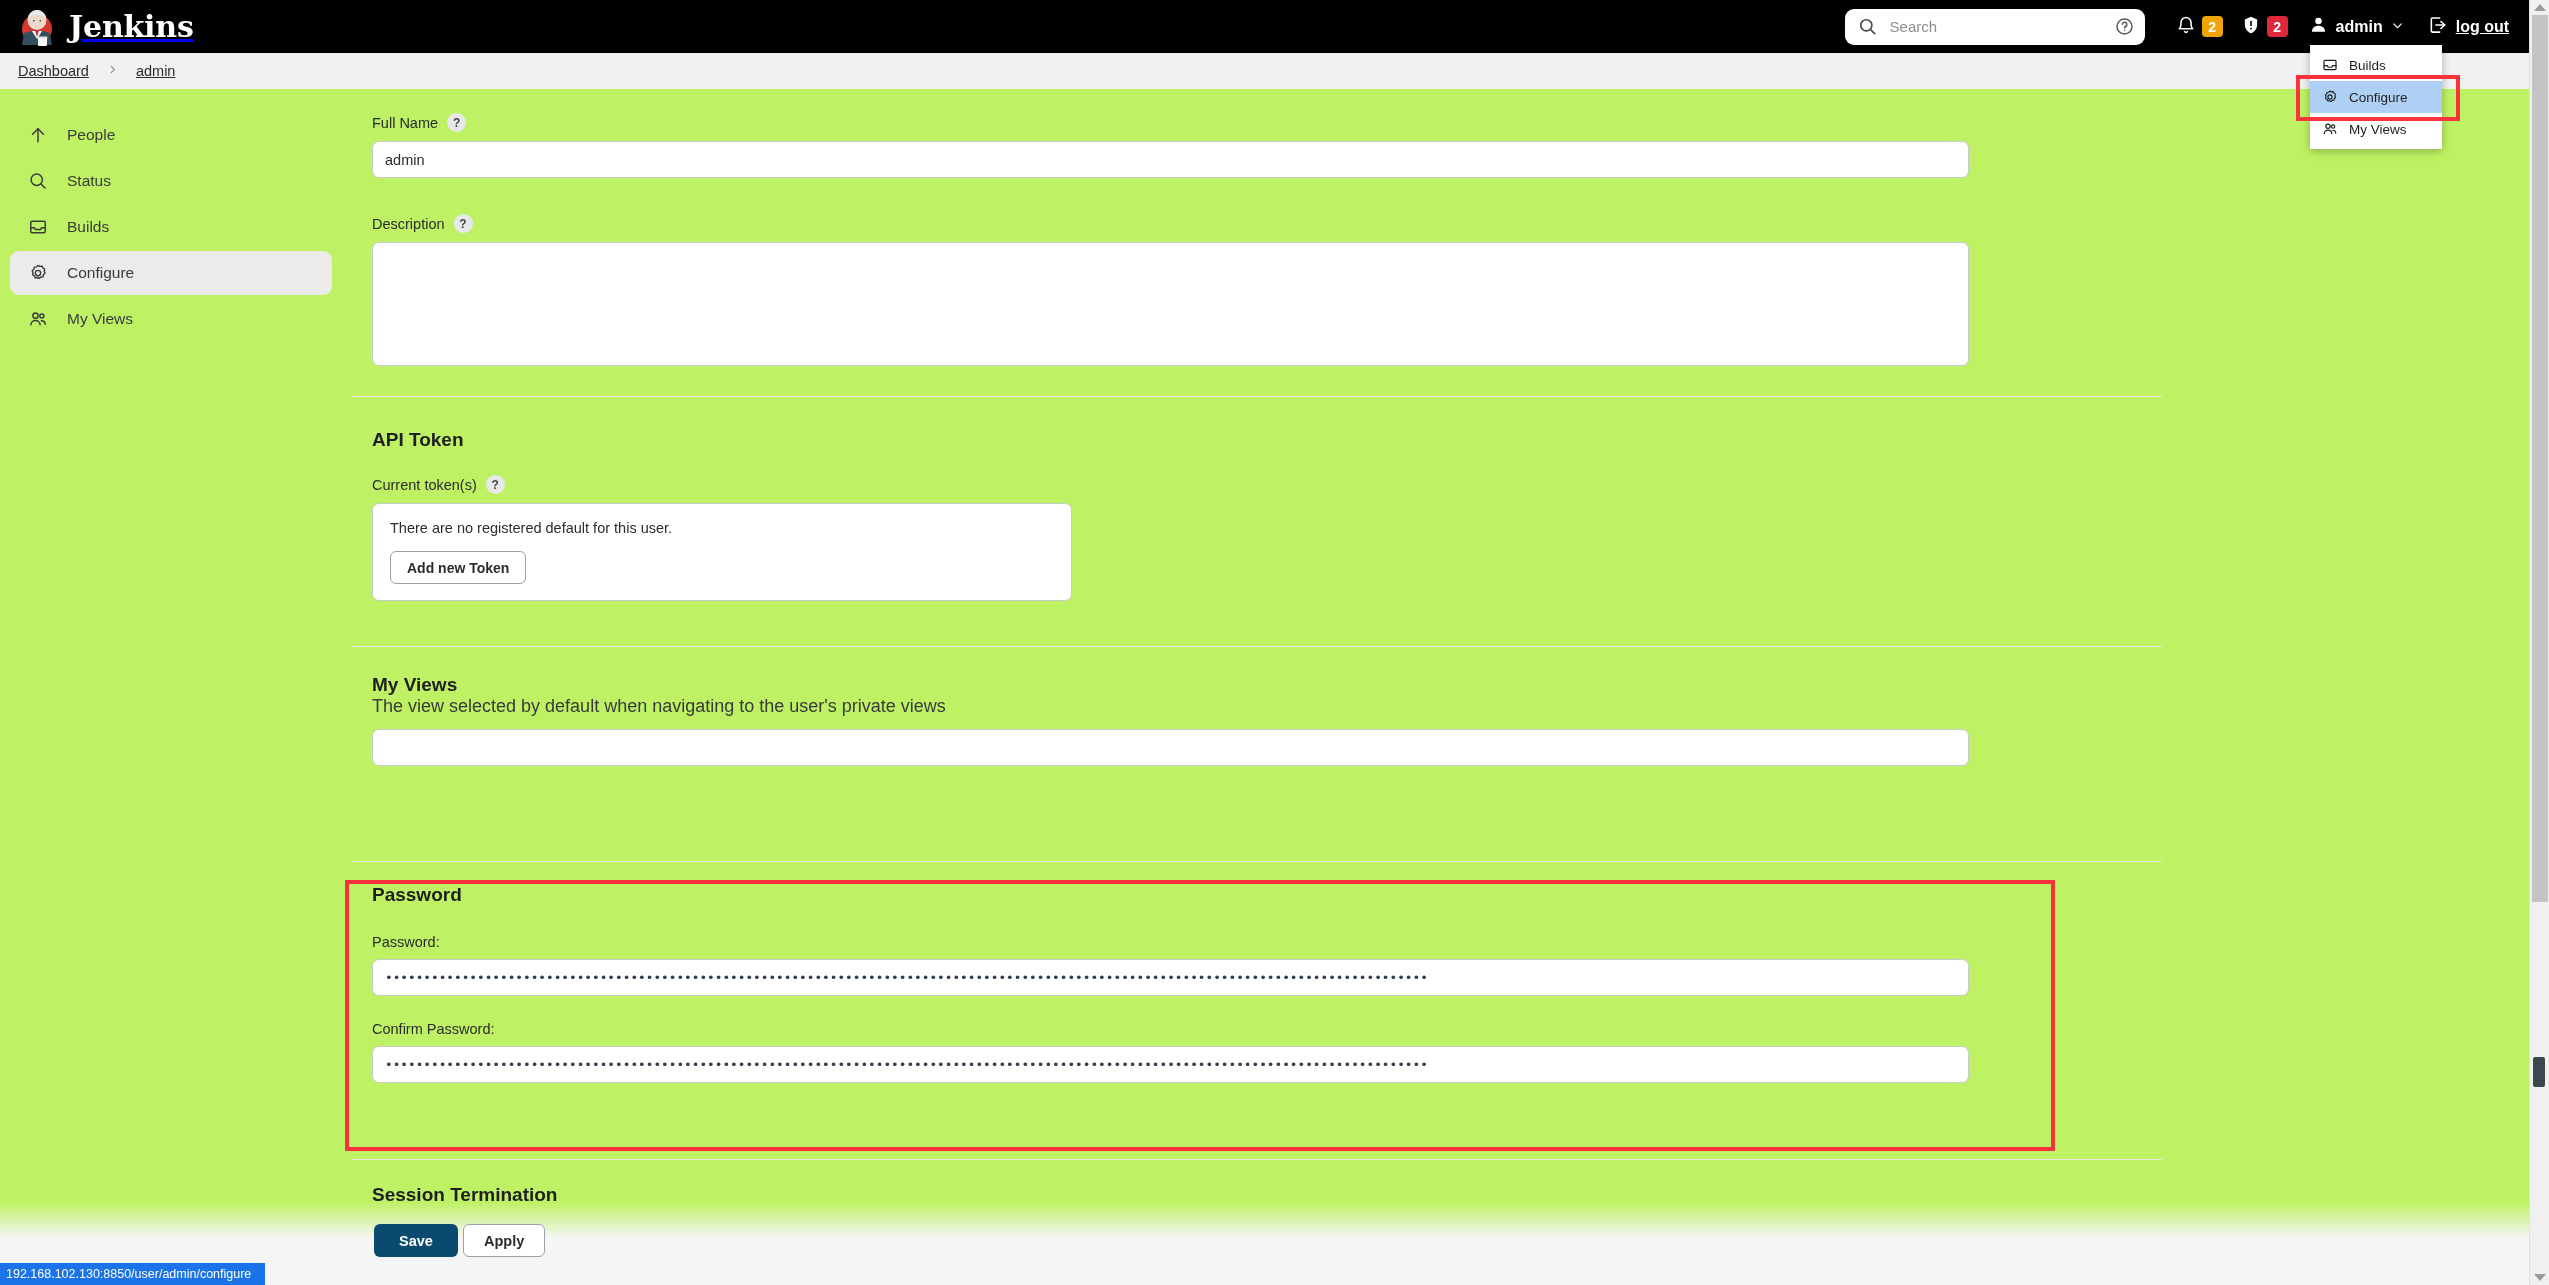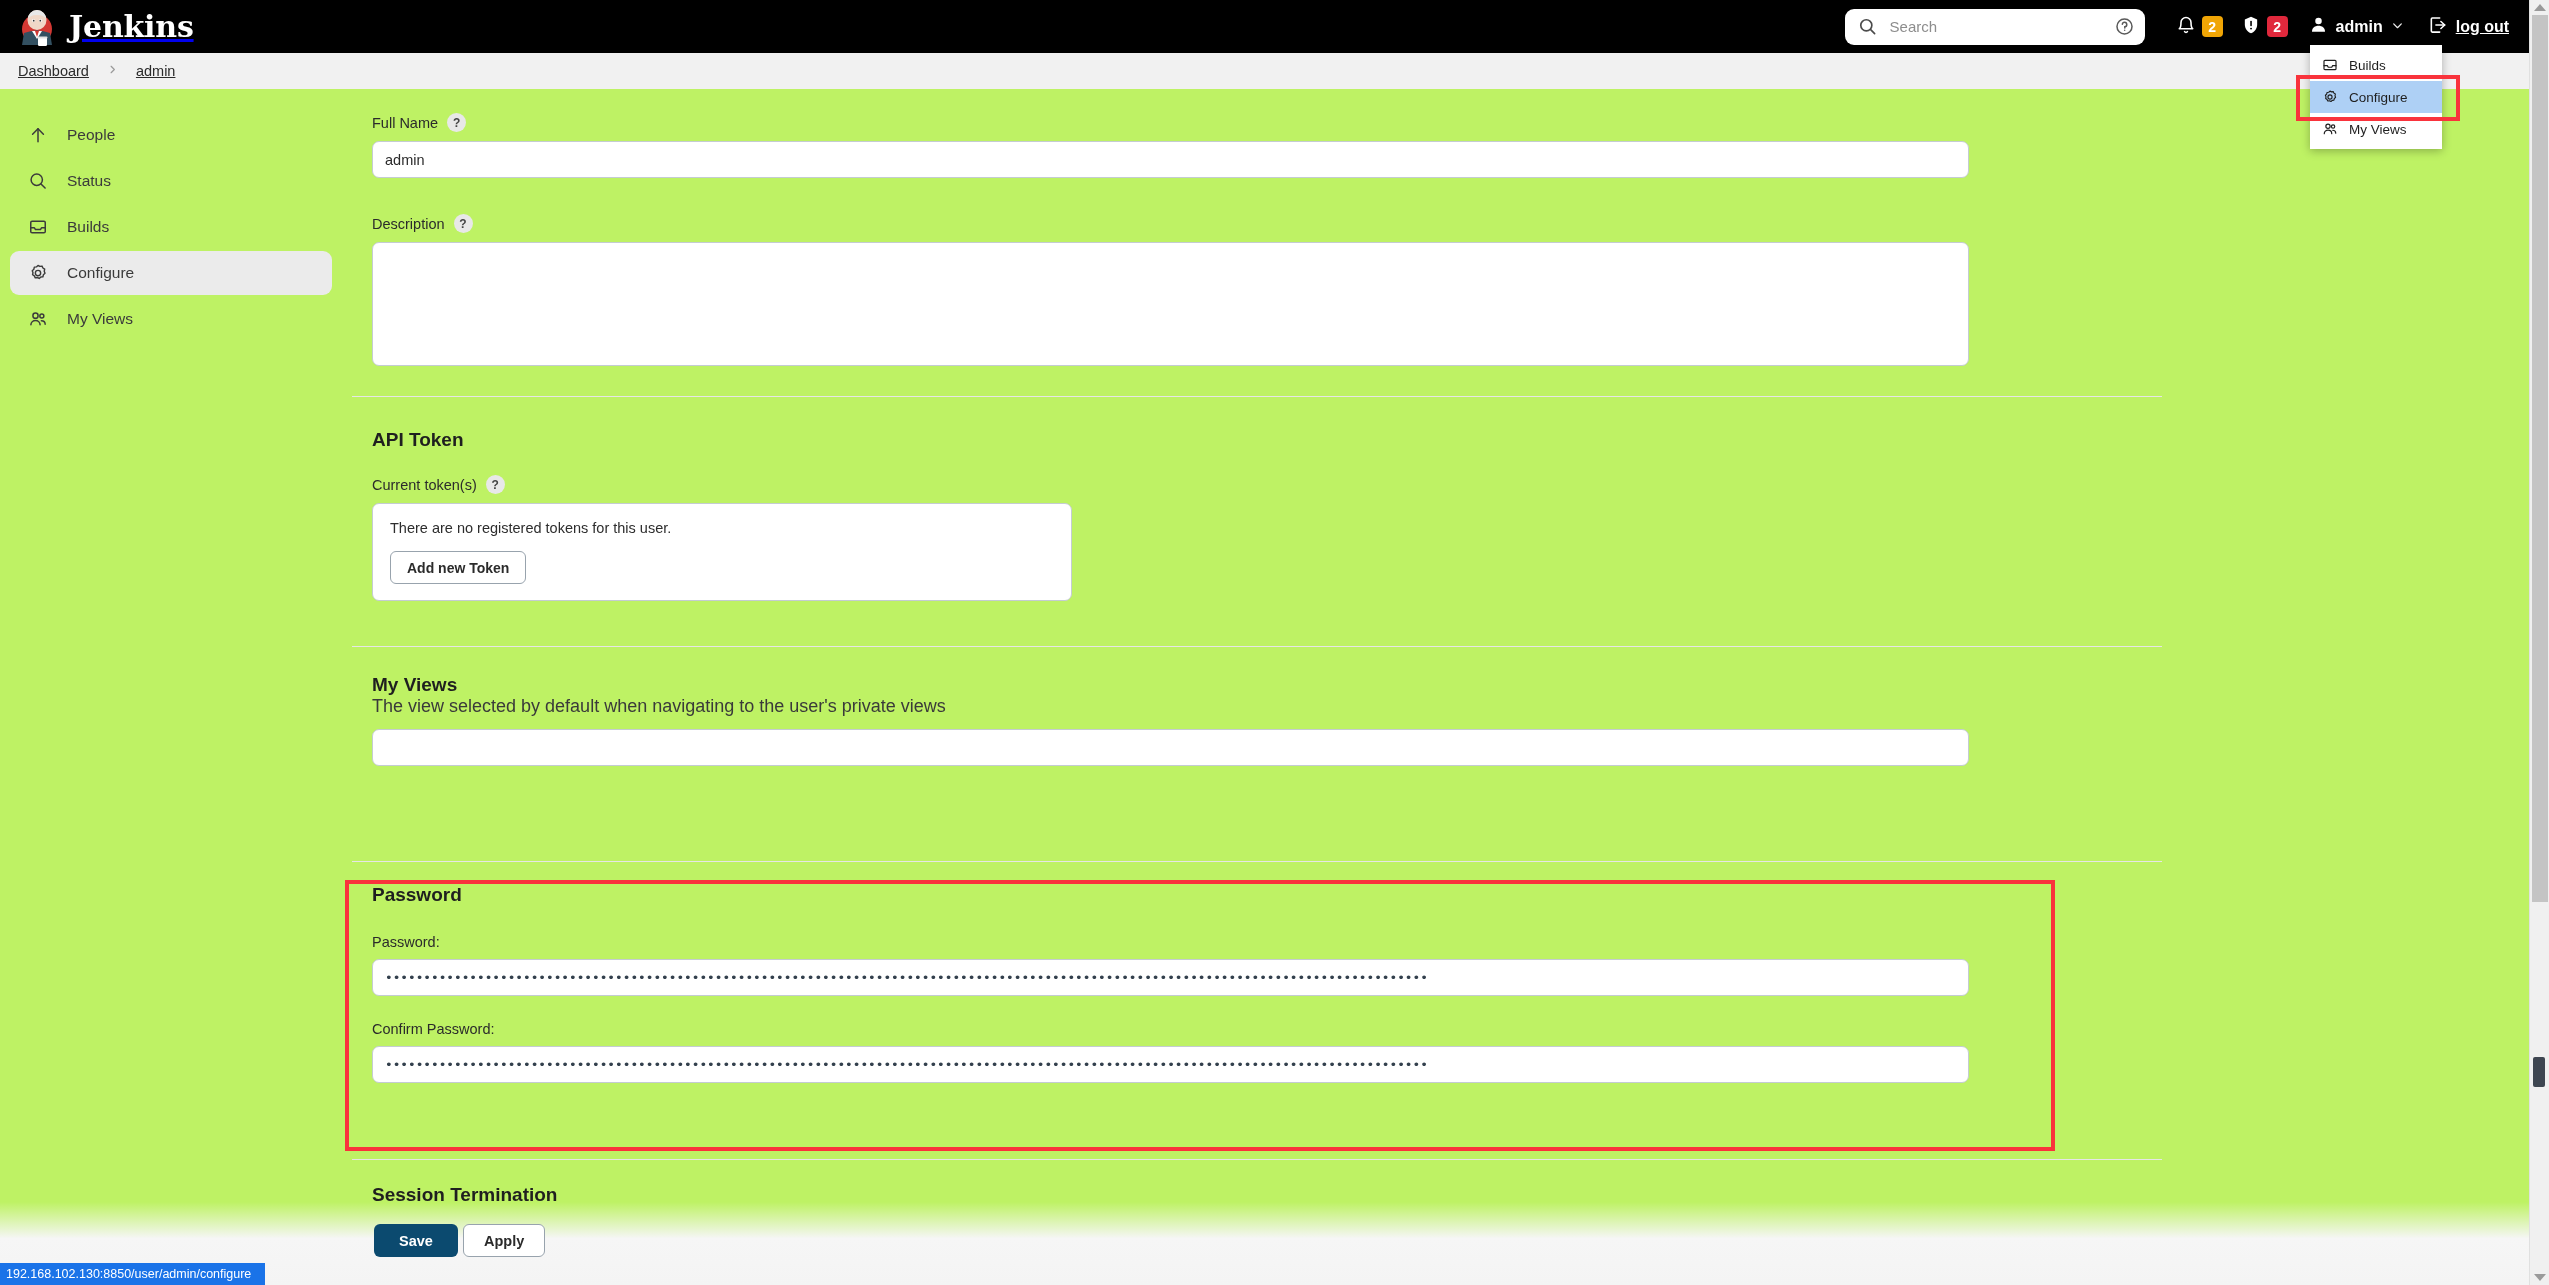--- a/index.html
+++ b/index.html
@@ -531,21 +531,21 @@
 
     <div class="divider" style="position:absolute; top:307px; left:0;"></div>
 
     <div style="position:absolute; top:340px; left:20px;">
       <div class="section-title">API Token</div>
       <div class="field-label" style="margin-top:24px;">
         <span>Current token(s)</span>
         <span class="qmark">?</span>
       </div>
       <div class="token-box">
-        <div class="token-text">There are no registered tokens for this user.</div>
+        <div class="token-text">There are no registered default for this user.</div>
         <button class="btn-outline">Add new Token</button>
       </div>
     </div>
 
     <div class="divider" style="position:absolute; top:557px; left:0;"></div>
 
     <div style="position:absolute; top:585px; left:20px;">
       <div class="section-title">My Views</div>
       <div class="help-text" style="margin-bottom:12px;">The view selected by default when navigating to the user's private views</div>
       <input class="text-input" type="text" value="" style="">

